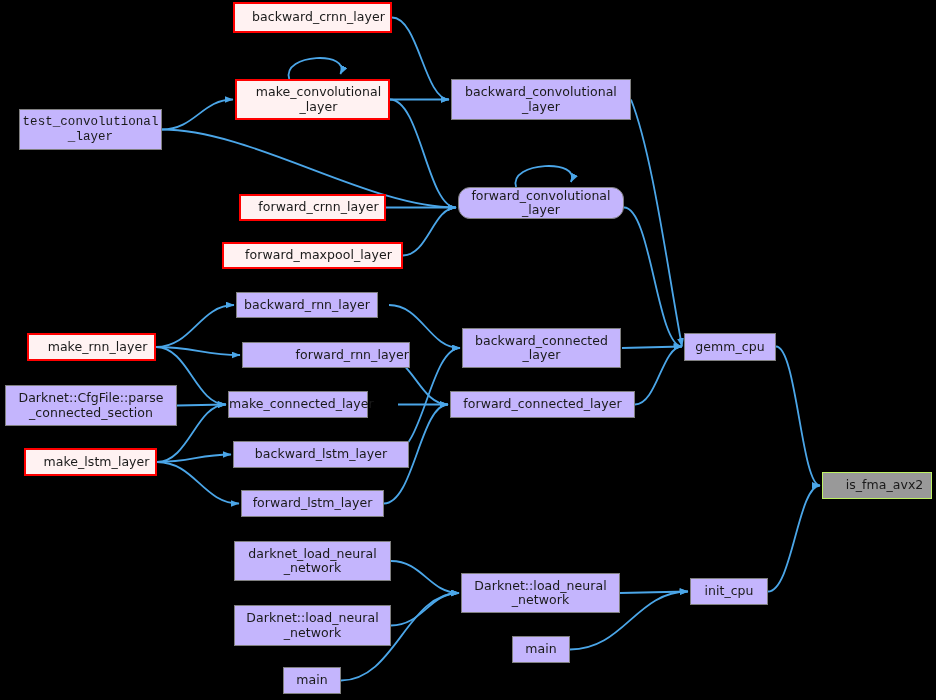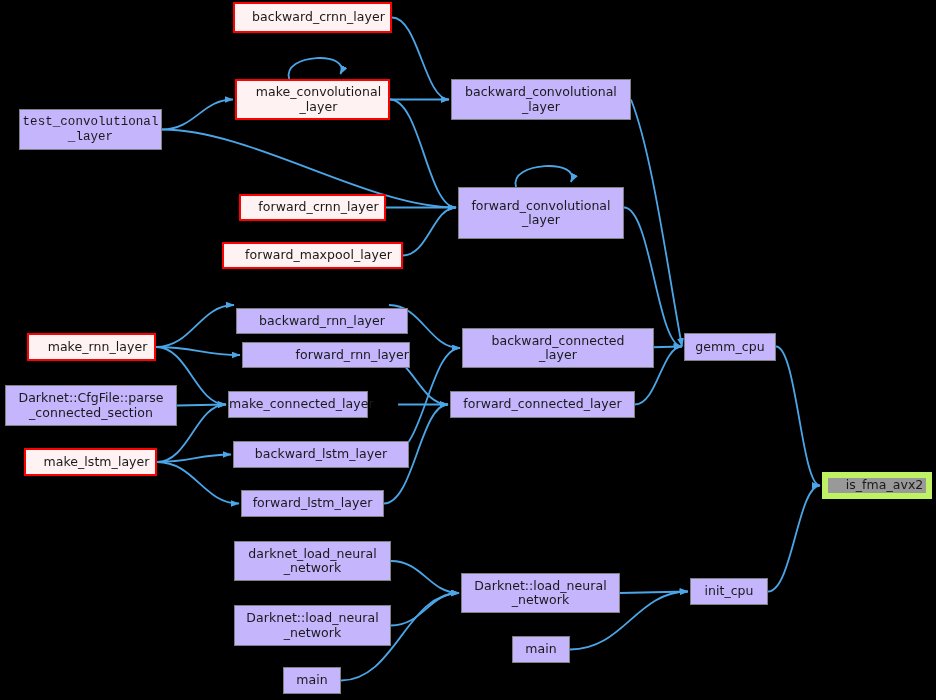--- a/index.html
+++ b/index.html
@@ -40,21 +40,21 @@
     background: #c4b5fd;
     border: 1px solid #808080;
   }
   .node-red {
     background: #fff2f2;
     border: 2px solid #ff0000;
     padding-left: 12px;
   }
   .node-current {
     background: #999999;
-    border: 6px solid #bef264;
+    border: 1px solid #bef264;
     padding-left: 15px;
   }
   .node-label {
     pointer-events: none;
     display: block;
     width: 100%;
   }
 </style>
 </head>
 <body>
@@ -102,28 +102,28 @@
       </g>
   </svg>
   <div id="node-layer">
       <div class="node-box node-red" style="left: 233px; top: 2px; width: 159px; height: 31px;"><span class="node-label">backward_crnn_layer</span></div>
       <div class="node-box node-red" style="left: 235px; top: 79px; width: 155px; height: 41px;"><span class="node-label">make_convolutional
 _layer</span></div>
       <div class="node-box node-plain" style="left: 19px; top: 109px; width: 143px; height: 41px; font-family: Liberation Mono, monospace;"><span class="node-label">test_convolutional
 _layer</span></div>
       <div class="node-box node-plain" style="left: 451px; top: 79px; width: 180px; height: 41px;"><span class="node-label">backward_convolutional
 _layer</span></div>
-      <div class="node-box node-plain" style="left: 458px; top: 187px; width: 166px; height: 52px;"><span class="node-label">forward_convolutional
+      <div class="node-box node-plain" style="left: 458px; top: 187px; width: 166px; height: 32px; border-radius: 12px;"><span class="node-label">forward_convolutional
 _layer</span></div>
       <div class="node-box node-red" style="left: 239px; top: 194px; width: 147px; height: 27px;"><span class="node-label">forward_crnn_layer</span></div>
       <div class="node-box node-red" style="left: 222px; top: 242px; width: 181px; height: 27px;"><span class="node-label">forward_maxpool_layer</span></div>
-      <div class="node-box node-plain" style="left: 236px; top: 308px; width: 172px; height: 26px;"><span class="node-label">backward_rnn_layer</span></div>
+      <div class="node-box node-plain" style="left: 236px; top: 292px; width: 142px; height: 26px;"><span class="node-label">backward_rnn_layer</span></div>
       <div class="node-box node-red" style="left: 27px; top: 333px; width: 129px; height: 28px;"><span class="node-label">make_rnn_layer</span></div>
       <div class="node-box node-plain" style="left: 242px; top: 342px; width: 168px; height: 26px; text-align: right;"><span class="node-label">forward_rnn_layer</span></div>
-      <div class="node-box node-plain" style="left: 462px; top: 328px; width: 192px; height: 40px;"><span class="node-label">backward_connected
+      <div class="node-box node-plain" style="left: 462px; top: 328px; width: 159px; height: 40px;"><span class="node-label">backward_connected
 _layer</span></div>
       <div class="node-box node-plain" style="left: 684px; top: 333px; width: 92px; height: 28px;"><span class="node-label">gemm_cpu</span></div>
       <div class="node-box node-plain" style="left: 5px; top: 385px; width: 172px; height: 41px;"><span class="node-label">Darknet::CfgFile::parse
 _connected_section</span></div>
       <div class="node-box node-plain" style="left: 228px; top: 391px; width: 140px; height: 27px;"><span class="node-label">make_connected_layer</span></div>
       <div class="node-box node-plain" style="left: 450px; top: 391px; width: 185px; height: 27px;"><span class="node-label">forward_connected_layer</span></div>
       <div class="node-box node-plain" style="left: 233px; top: 441px; width: 176px; height: 27px;"><span class="node-label">backward_lstm_layer</span></div>
       <div class="node-box node-red" style="left: 24px; top: 448px; width: 133px; height: 28px;"><span class="node-label">make_lstm_layer</span></div>
       <div class="node-box node-current" style="left: 822px; top: 472px; width: 110px; height: 27px;"><span class="node-label">is_fma_avx2</span></div>
       <div class="node-box node-plain" style="left: 241px; top: 490px; width: 143px; height: 27px;"><span class="node-label">forward_lstm_layer</span></div>

